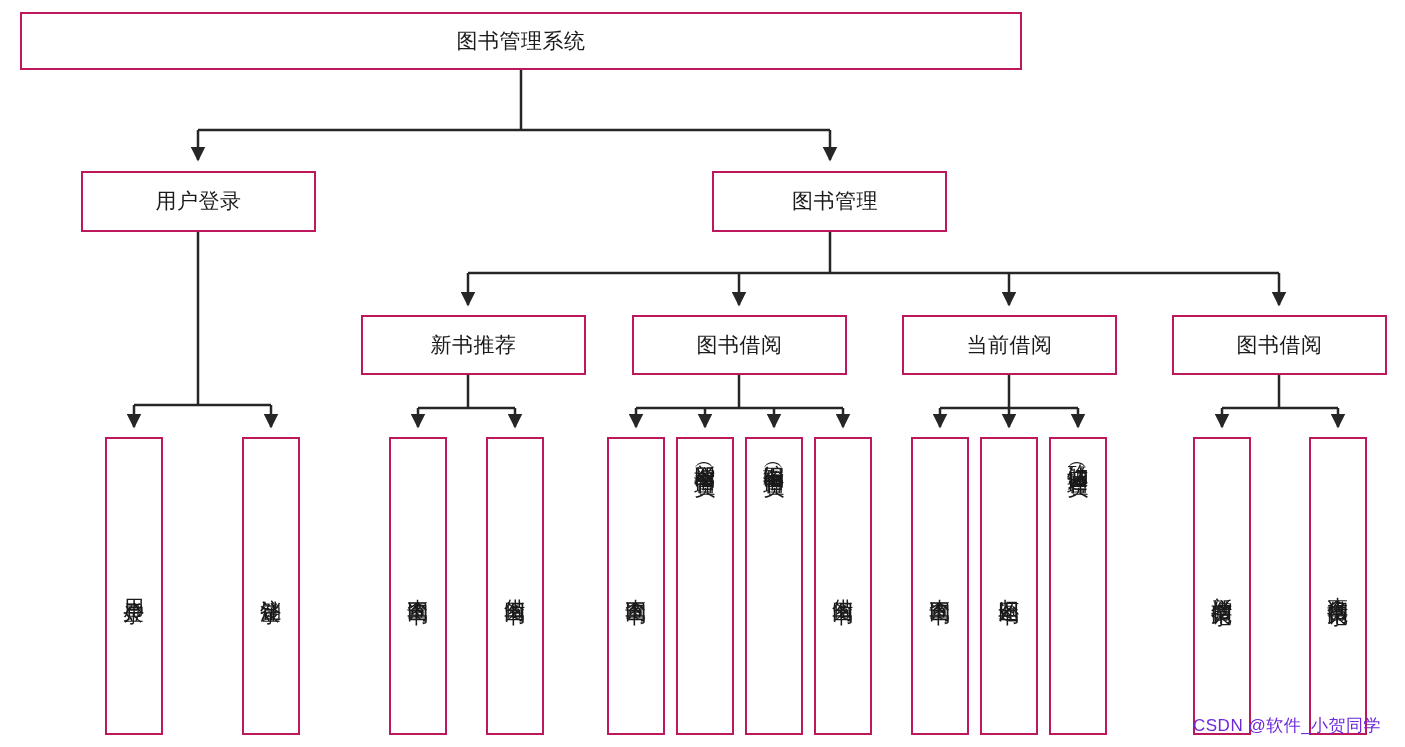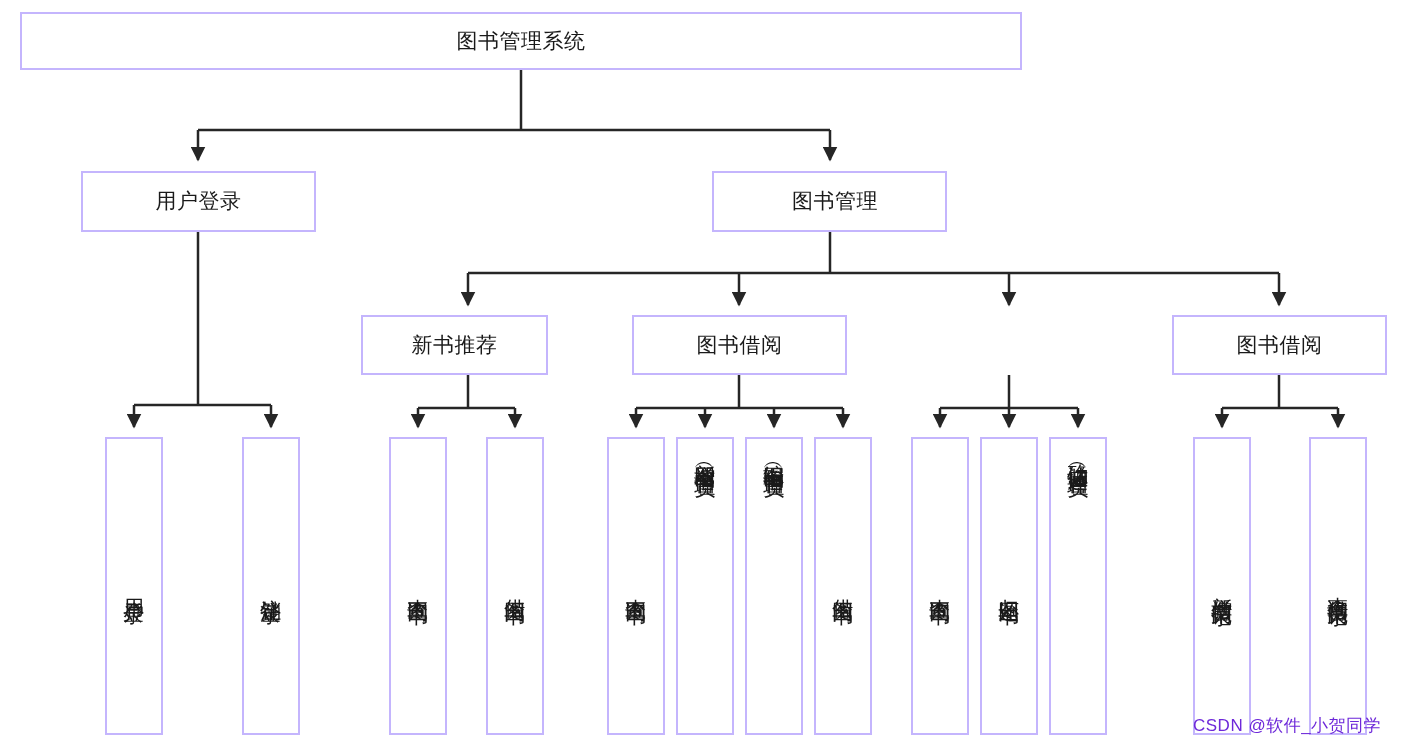--- a/index.html
+++ b/index.html
@@ -24,21 +24,21 @@
     position: absolute;
     left: 0;
     top: 0;
     width: 1405px;
     height: 747px;
     pointer-events: none;
   }
   .node {
     position: absolute;
     box-sizing: border-box;
-    border: 2px solid #c4b5fd;
+    border: 2px solid #be185d;
     background: #ffffff;
     display: flex;
     align-items: center;
     justify-content: center;
     color: #1a1a1a;
   }
   .node-label {
     font-size: 21px;
     line-height: 1.25;
     letter-spacing: 0.5px;
@@ -131,26 +131,29 @@
     <span class="node-label">图书管理系统</span>
   </div>
 
   <div class="node" style="left:81px; top:171px; width:235px; height:61px;">
     <span class="node-label">用户登录</span>
   </div>
   <div class="node" style="left:712px; top:171px; width:235px; height:61px;padding-left:11px;">
     <span class="node-label">图书管理</span>
   </div>
 
-  <div class="node" style="left:361px; top:315px; width:187px; height:60px;">
+  <div class="node" style="left:361px; top:315px; width:225px; height:60px;">
     <span class="node-label">新书推荐</span>
   </div>
   <div class="node" style="left:632px; top:315px; width:215px; height:60px;">
     <span class="node-label">图书借阅</span>
   </div>
+  <div class="node" style="left:902px; top:315px; width:215px; height:60px;">
+    <span class="node-label">当前借阅</span>
+  </div>
   <div class="node" style="left:1172px; top:315px; width:215px; height:60px;">
     <span class="node-label">图书借阅</span>
   </div>
 
   <div class="node leaf centered" style="left:105px; top:437px; width:58px; height:298px;">
     <span class="node-label">用户登录</span>
   </div>
   <div class="node leaf centered" style="left:242px; top:437px; width:58px; height:298px;">
     <span class="node-label">注销登录</span>
   </div>

